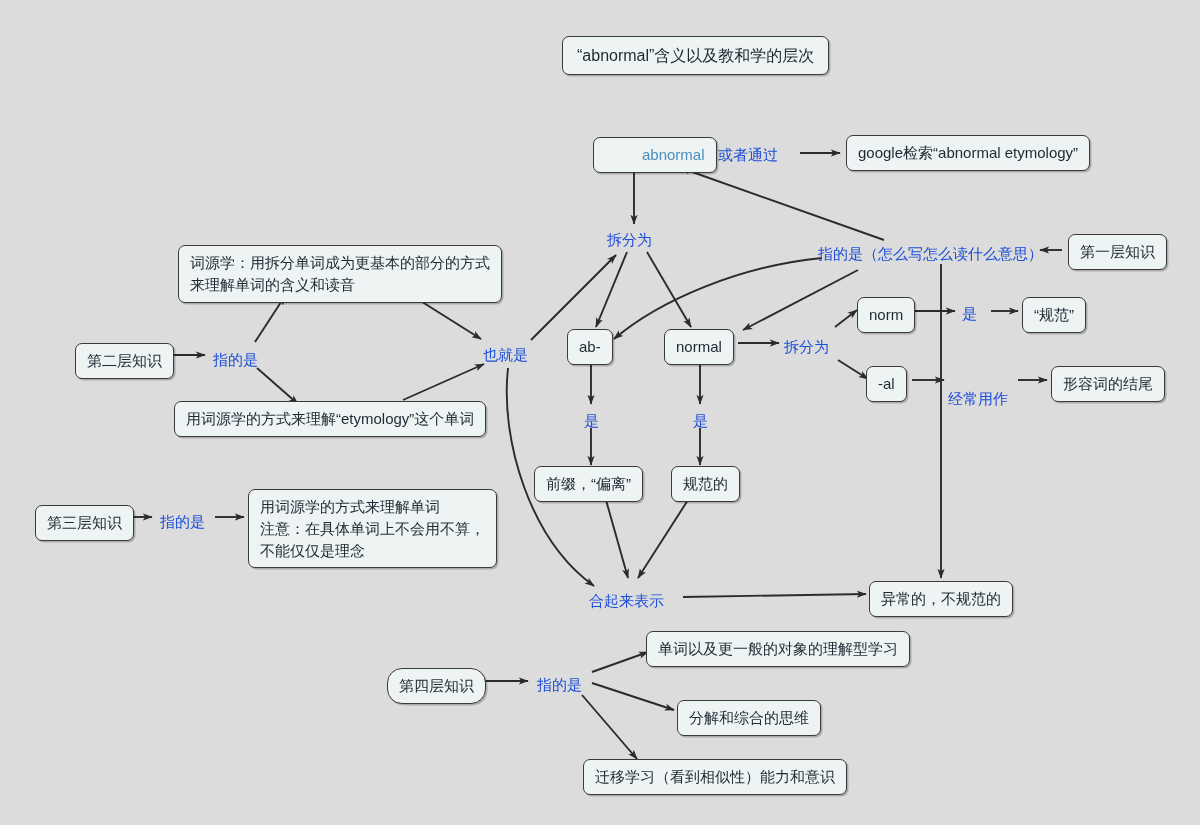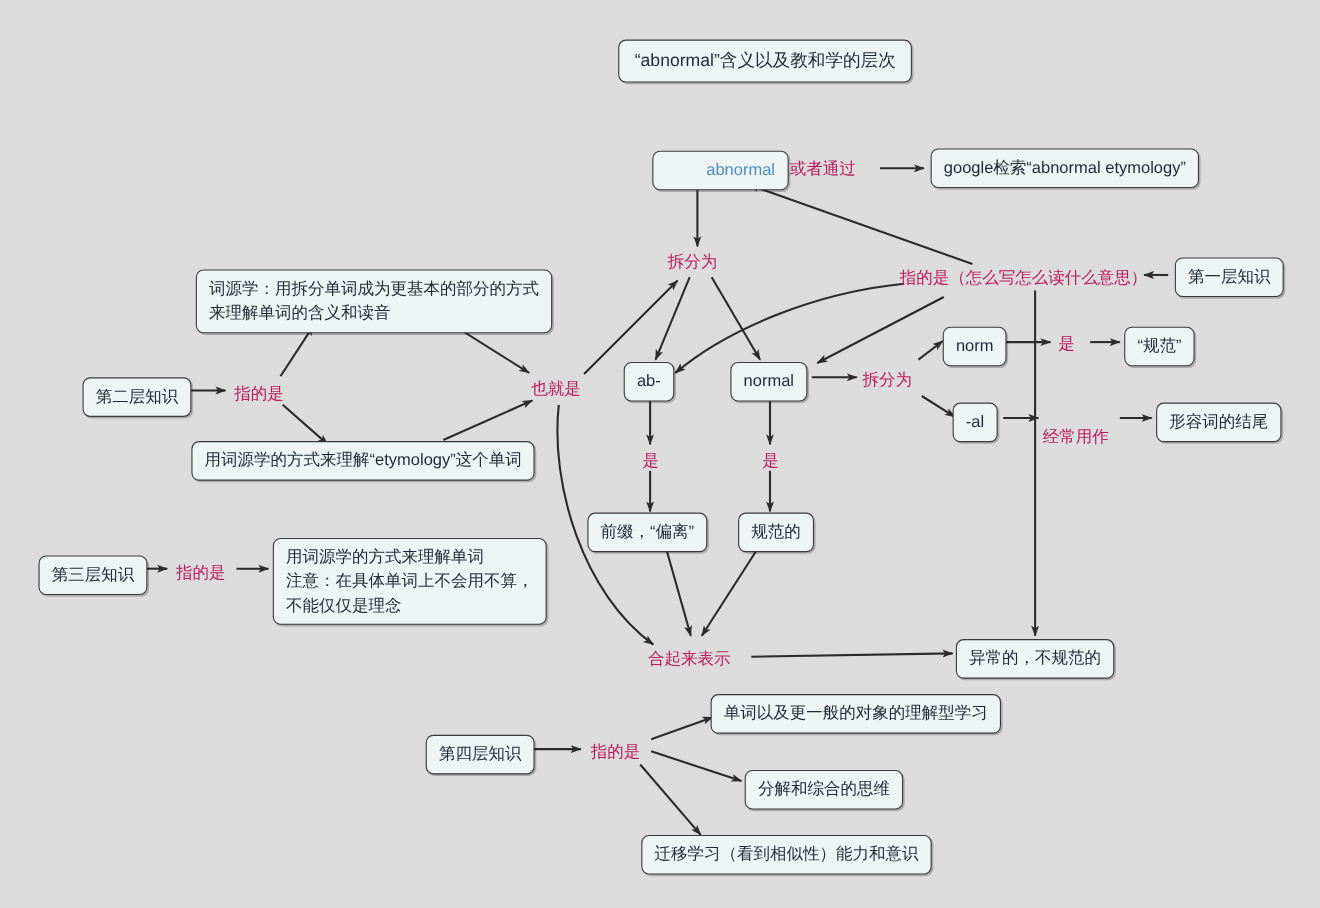--- a/index.html
+++ b/index.html
@@ -22,26 +22,25 @@
     font-size:15px;
     line-height:1.45;
     padding:6px 11px;
     white-space:pre;
     box-shadow:1.5px 1.5px 0 rgba(0,0,0,0.22);
     text-align:left;
   }
   .node.center{text-align:center;}
   .plain{
     position:absolute;
-    color:#be185d;
+    color:#1d4ed8;
     font-size:15px;
     line-height:1.4;
     white-space:pre;
     background:transparent;
-    font-family:Liberation Serif, serif;
   }
   .accent{color:#4a8fc0;}
   .title{font-size:16px;padding:7px 14px;}
 </style>
 </head>
 <body>
 
 <div id="stage">
 
   <svg class="edges" viewBox="0 0 1200 825">
@@ -184,21 +183,21 @@
   <div class="node center" style="left:869px;top:581px;">异常的，不规范的</div>
 
   <div class="node center" style="left:35px;top:505px;">第三层知识</div>
 
   <div class="plain" style="left:160px;top:511px;">指的是</div>
 
   <div class="node" style="left:248px;top:489px;">用词源学的方式来理解单词
 注意：在具体单词上不会用不算，
 不能仅仅是理念</div>
 
-  <div class="node center" style="left:387px;top:668px;">第四层知识</div>
+  <div class="node center" style="left:387px;top:668px;border-radius:15px;">第四层知识</div>
 
   <div class="plain" style="left:537px;top:674px;">指的是</div>
 
   <div class="node center" style="left:646px;top:631px;">单词以及更一般的对象的理解型学习</div>
 
   <div class="node center" style="left:677px;top:700px;">分解和综合的思维</div>
 
   <div class="node center" style="left:583px;top:759px;">迁移学习（看到相似性）能力和意识</div>
 
 </div>

